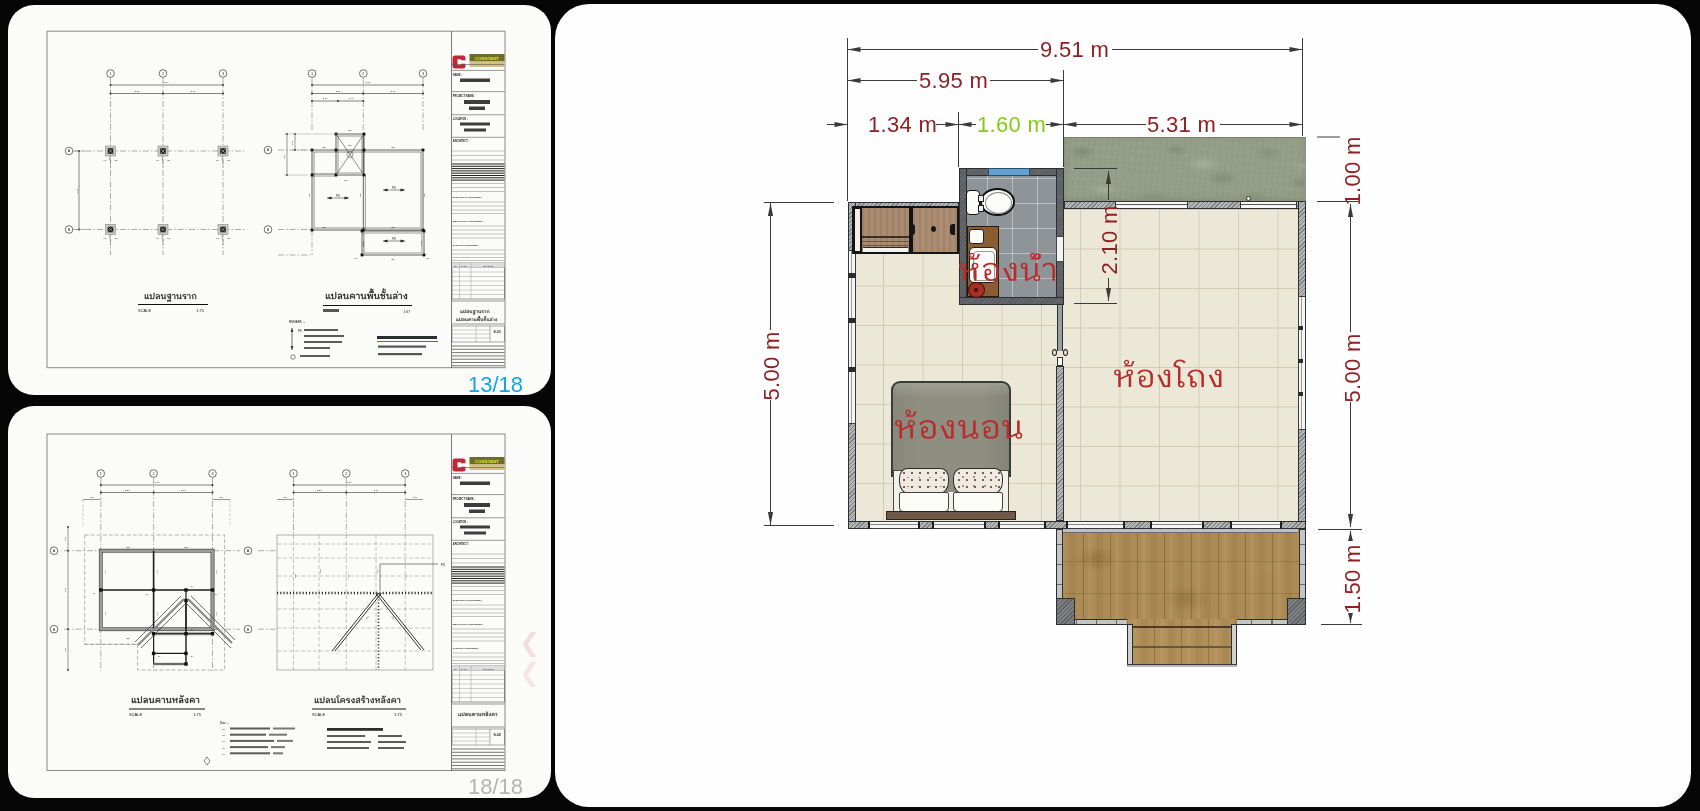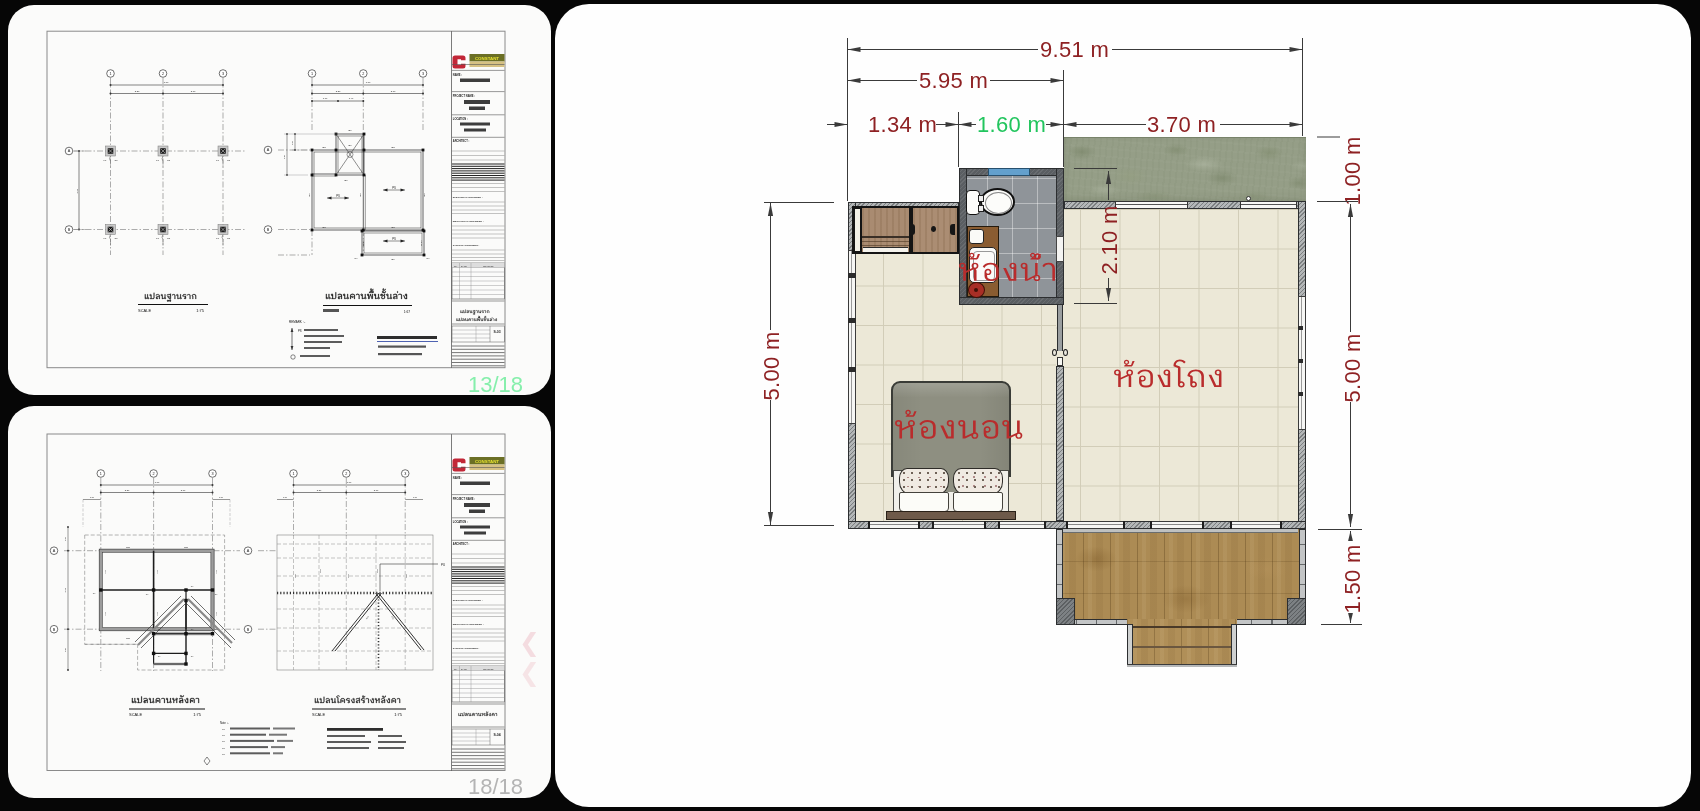--- a/index.html
+++ b/index.html
@@ -629,21 +629,21 @@
 <rect x="370" y="329" width="24" height="2" fill="#5c5c5c"></rect>
 <rect x="319" y="335" width="44" height="2" fill="#5c5c5c"></rect>
 <rect x="370" y="335" width="28" height="2" fill="#5c5c5c"></rect>
 <rect x="319" y="341" width="42" height="2" fill="#5c5c5c"></rect>
 <rect x="370" y="341" width="26" height="2" fill="#5c5c5c"></rect>
 </svg>
     </div>
 
 <div style="position:absolute;left:555px;top:4px;width:1136px;height:803px;background:#fefefe;border-radius:34px"></div>
 
-<div style="position:absolute;left:468px;top:372px;font:22px 'Liberation Sans',sans-serif;color:#86efac">13/18</div>
+<div style="position:absolute;left:468px;top:372px;font:22px 'Liberation Sans',sans-serif;color:#0ea5e9">13/18</div>
 
 <div style="position:absolute;left:519px;top:628px;font:25px 'Liberation Sans',sans-serif;color:rgba(235,175,185,.4)">❮</div>
 <div style="position:absolute;left:519px;top:658px;font:25px 'Liberation Sans',sans-serif;color:rgba(235,175,185,.3)">❮</div>
 
 <div style="position:absolute;left:468px;top:774px;font:22px 'Liberation Sans',sans-serif;color:#b4b4b4">18/18</div>
 
 <div style="position:absolute;left:856px;top:209px;width:200px;height:312px;background:#ece8d7;background-image:linear-gradient(#d2cdb8 1px,transparent 1px),linear-gradient(90deg,#d2cdb8 1px,transparent 1px);background-size:39.5px 39.5px;background-position:27px 37px"></div>
 
 <div style="position:absolute;left:1056px;top:207px;width:242px;height:314px;background:#ece8d7;background-image:linear-gradient(#d2cdb8 1px,transparent 1px),linear-gradient(90deg,#d2cdb8 1px,transparent 1px);background-size:39.5px 39.5px;background-position:24px 2px"></div>
 
@@ -831,23 +831,23 @@
         <path d="M163 0V-366Q156 -364 150.0 -364.0Q144 -364 137 -364Q89 -364 60.0 -390.0Q31 -416 31 -461Q31 -506 60.0 -532.0Q89 -558 137 -558Q185 -558 214.0 -532.0Q243 -506 243 -461V-297L444 -392Q420 -417 420 -459Q420 -504 449.0 -531.0Q478 -558 526 -558Q574 -558 603.0 -531.0Q632 -504 632 -459Q632 -417 607.5 -391.0Q583 -365 541 -360Q558 -353 566.0 -339.0Q574 -325 574 -301V0H494V-354H490L243 -238V0ZM526 -404Q551 -404 564.5 -417.0Q578 -430 578 -451V-467Q578 -488 564.5 -501.0Q551 -514 526 -514Q501 -514 487.5 -501.0Q474 -488 474 -467V-451Q474 -430 487.5 -417.0Q501 -404 526 -404ZM134 -408Q157 -408 170.0 -422.5Q183 -437 183 -461Q183 -485 170.0 -499.5Q157 -514 134 -514Q111 -514 98.0 -499.5Q85 -485 85 -461Q85 -437 98.0 -422.5Q111 -408 134 -408Z M355 -682 409 -713V-715Q378 -719 360.5 -738.0Q343 -757 343 -787Q343 -822 365.5 -843.0Q388 -864 426 -864Q464 -864 486.5 -843.0Q509 -822 509 -787Q509 -764 497.0 -744.5Q485 -725 449 -707V-700H569L614 -824H682L637 -718Q623 -686 606.5 -669.5Q590 -653 553 -653H355ZM426 -745Q444 -745 455.0 -755.5Q466 -766 466 -786Q466 -806 455.0 -816.5Q444 -827 426 -827Q408 -827 397.0 -816.5Q386 -806 386 -786Q386 -766 397.0 -755.5Q408 -745 426 -745Z M1040 12Q934 12 877.5 -28.0Q821 -68 821 -149V-261Q821 -310 850.0 -339.0Q879 -368 927 -368Q975 -368 1004.0 -342.0Q1033 -316 1033 -271Q1033 -226 1004.0 -200.0Q975 -174 927 -174Q920 -174 913.5 -174.0Q907 -174 901 -176V-142Q901 -97 927.5 -72.5Q954 -48 1008 -48H1072Q1126 -48 1152.5 -72.5Q1179 -97 1179 -142V-345Q1179 -416 1134.5 -457.0Q1090 -498 1010 -498Q938 -498 890.5 -468.5Q843 -439 817 -394L766 -437Q796 -488 858.5 -523.0Q921 -558 1017 -558Q1073 -558 1117.5 -543.0Q1162 -528 1193.5 -501.0Q1225 -474 1242.0 -435.5Q1259 -397 1259 -349V-149Q1259 -68 1202.5 -28.0Q1146 12 1040 12ZM930 -216Q954 -216 968.5 -231.0Q983 -246 983 -271Q983 -296 968.5 -311.0Q954 -326 930 -326Q906 -326 891.5 -311.0Q877 -296 877 -271Q877 -246 891.5 -231.0Q906 -216 930 -216Z M1580 0 1399 -392H1486L1640 -60H1725V-366Q1718 -364 1712.0 -364.0Q1706 -364 1699 -364Q1651 -364 1622.0 -390.0Q1593 -416 1593 -461Q1593 -506 1622.0 -532.0Q1651 -558 1699 -558Q1747 -558 1776.0 -532.0Q1805 -506 1805 -461V0ZM1696 -408Q1719 -408 1732.0 -422.5Q1745 -437 1745 -461Q1745 -485 1732.0 -499.5Q1719 -514 1696 -514Q1673 -514 1660.0 -499.5Q1647 -485 1647 -461Q1647 -437 1660.0 -422.5Q1673 -408 1696 -408Z M2441 12Q2393 12 2364.0 -15.0Q2335 -42 2335 -87V-88L2148 0H2072V-366Q2065 -364 2059.0 -364.0Q2053 -364 2046 -364Q1998 -364 1969.0 -390.0Q1940 -416 1940 -461Q1940 -506 1969.0 -532.0Q1998 -558 2046 -558Q2094 -558 2123.0 -532.0Q2152 -506 2152 -461V-64H2156L2388 -173V-546H2468V-235Q2468 -224 2467.0 -211.0Q2466 -198 2459 -185Q2499 -180 2523.0 -154.0Q2547 -128 2547 -87Q2547 -42 2518.0 -15.0Q2489 12 2441 12ZM2441 -32Q2466 -32 2479.5 -45.0Q2493 -58 2493 -79V-95Q2493 -116 2479.5 -129.0Q2466 -142 2441 -142Q2416 -142 2402.5 -129.0Q2389 -116 2389 -95V-79Q2389 -58 2402.5 -45.0Q2416 -32 2441 -32ZM2043 -408Q2066 -408 2079.0 -422.5Q2092 -437 2092 -461Q2092 -485 2079.0 -499.5Q2066 -514 2043 -514Q2020 -514 2007.0 -499.5Q1994 -485 1994 -461Q1994 -437 2007.0 -422.5Q2020 -408 2043 -408Z M2928 12Q2822 12 2765.5 -28.0Q2709 -68 2709 -149V-261Q2709 -310 2738.0 -339.0Q2767 -368 2815 -368Q2863 -368 2892.0 -342.0Q2921 -316 2921 -271Q2921 -226 2892.0 -200.0Q2863 -174 2815 -174Q2808 -174 2801.5 -174.0Q2795 -174 2789 -176V-142Q2789 -97 2815.5 -72.5Q2842 -48 2896 -48H2960Q3014 -48 3040.5 -72.5Q3067 -97 3067 -142V-345Q3067 -416 3022.5 -457.0Q2978 -498 2898 -498Q2826 -498 2778.5 -468.5Q2731 -439 2705 -394L2654 -437Q2684 -488 2746.5 -523.0Q2809 -558 2905 -558Q2961 -558 3005.5 -543.0Q3050 -528 3081.5 -501.0Q3113 -474 3130.0 -435.5Q3147 -397 3147 -349V-149Q3147 -68 3090.5 -28.0Q3034 12 2928 12ZM2818 -216Q2842 -216 2856.5 -231.0Q2871 -246 2871 -271Q2871 -296 2856.5 -311.0Q2842 -326 2818 -326Q2794 -326 2779.5 -311.0Q2765 -296 2765 -271Q2765 -246 2779.5 -231.0Q2794 -216 2818 -216Z M3771 12Q3723 12 3694.0 -15.0Q3665 -42 3665 -87V-88L3478 0H3402V-366Q3395 -364 3389.0 -364.0Q3383 -364 3376 -364Q3328 -364 3299.0 -390.0Q3270 -416 3270 -461Q3270 -506 3299.0 -532.0Q3328 -558 3376 -558Q3424 -558 3453.0 -532.0Q3482 -506 3482 -461V-64H3486L3718 -173V-546H3798V-235Q3798 -224 3797.0 -211.0Q3796 -198 3789 -185Q3829 -180 3853.0 -154.0Q3877 -128 3877 -87Q3877 -42 3848.0 -15.0Q3819 12 3771 12ZM3771 -32Q3796 -32 3809.5 -45.0Q3823 -58 3823 -79V-95Q3823 -116 3809.5 -129.0Q3796 -142 3771 -142Q3746 -142 3732.5 -129.0Q3719 -116 3719 -95V-79Q3719 -58 3732.5 -45.0Q3746 -32 3771 -32ZM3373 -408Q3396 -408 3409.0 -422.5Q3422 -437 3422 -461Q3422 -485 3409.0 -499.5Q3396 -514 3373 -514Q3350 -514 3337.0 -499.5Q3324 -485 3324 -461Q3324 -437 3337.0 -422.5Q3350 -408 3373 -408Z" fill="#b92c2c"></path>
       </svg>
     </div>
 
 <div style="position:absolute;left:1040px;top:37px;font:22px 'Liberation Sans',sans-serif;letter-spacing:.3px;color:#8e2123;white-space:nowrap">9.51 m</div>
 
 <div style="position:absolute;left:919px;top:68px;font:22px 'Liberation Sans',sans-serif;letter-spacing:.3px;color:#8e2123;white-space:nowrap">5.95 m</div>
 
 <div style="position:absolute;left:868px;top:112px;font:22px 'Liberation Sans',sans-serif;letter-spacing:.3px;color:#8e2123;white-space:nowrap">1.34 m</div>
 
-<div style="position:absolute;left:977px;top:112px;font:22px 'Liberation Sans',sans-serif;letter-spacing:.3px;color:#22c55e;white-space:nowrap">1.60 m</div>
-
-<div style="position:absolute;left:1147px;top:112px;font:22px 'Liberation Sans',sans-serif;letter-spacing:.3px;color:#8e2123;white-space:nowrap">3.70 m</div>
+<div style="position:absolute;left:977px;top:112px;font:22px 'Liberation Sans',sans-serif;letter-spacing:.3px;color:#84cc16;white-space:nowrap">1.60 m</div>
+
+<div style="position:absolute;left:1147px;top:112px;font:22px 'Liberation Sans',sans-serif;letter-spacing:.3px;color:#8e2123;white-space:nowrap">5.31 m</div>
 
 <div style="position:absolute;left:737px;top:353px;transform:rotate(-90deg);transform-origin:center;font:22px 'Liberation Sans',sans-serif;letter-spacing:.3px;color:#8e2123;white-space:nowrap">5.00 m</div>
 
 <div style="position:absolute;left:1318px;top:158px;transform:rotate(-90deg);transform-origin:center;font:22px 'Liberation Sans',sans-serif;letter-spacing:.3px;color:#8e2123;white-space:nowrap">1.00 m</div>
 
 <div style="position:absolute;left:1318px;top:355px;transform:rotate(-90deg);transform-origin:center;font:22px 'Liberation Sans',sans-serif;letter-spacing:.3px;color:#8e2123;white-space:nowrap">5.00 m</div>
 
 <div style="position:absolute;left:1318px;top:566px;transform:rotate(-90deg);transform-origin:center;font:22px 'Liberation Sans',sans-serif;letter-spacing:.3px;color:#8e2123;white-space:nowrap">1.50 m</div>
 
 <div style="position:absolute;left:1075px;top:227px;transform:rotate(-90deg);transform-origin:center;font:22px 'Liberation Sans',sans-serif;letter-spacing:.3px;color:#8e2123;white-space:nowrap">2.10 m</div>

